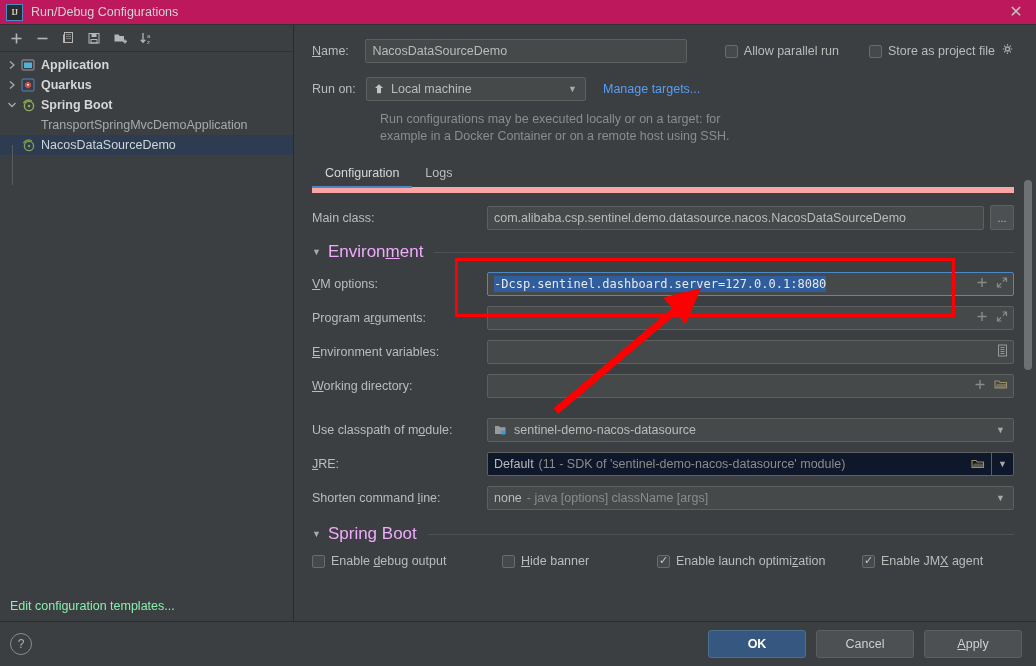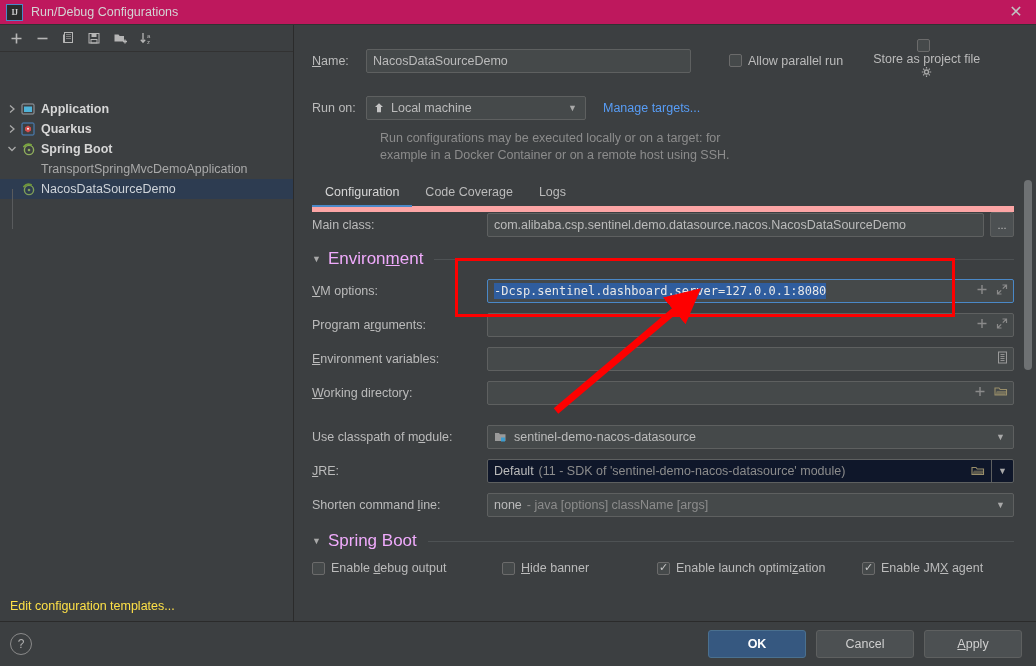--- a/index.html
+++ b/index.html
@@ -72,21 +72,20 @@
   .tb-btn {
     width: 24px; height: 22px;
     display: flex; align-items: center; justify-content: center;
     cursor: default;
   }
   .tb-btn svg { display:block; }
   .tree {
     flex: 1; overflow: hidden;
     padding-top: 3px;
     position: relative;
-    margin-top: 44px;
   }
   .tree-row {
     height: 20px;
     display: flex; align-items: center;
     padding-left: 4px;
     cursor: default;
     white-space: nowrap;
   }
   .tree-row.selected { background: #2d3c51; }
   .tree-row .twisty {
@@ -108,21 +107,21 @@
   .tree-guide {
     position: absolute;
     left: 12px; top: 93px; width: 1px; height: 40px;
     background: #595b5d;
   }
   .lp-footer {
     flex: 0 0 auto;
     padding: 0 0 8px 10px;
   }
   .link {
-    color: #fde047; font-size: 12.5px; cursor: default;
+    color: #86efac; font-size: 12.5px; cursor: default;
   }
 
   
   .right-panel {
     flex: 1; position: relative;
     background: #3c3f41;
     overflow: hidden;
   }
   .rp-inner { padding: 14px 22px 0 18px; position: relative; height: 100%; box-sizing: border-box;}
   .lbl { color: #bbbbbb; font-size: 12.5px; white-space: nowrap; }
@@ -193,21 +192,21 @@
     cursor: default;
     position: relative;
   }
   .tab.active { color: #d6d6d6; }
   .tab.active::after {
     content: ""; position: absolute; left: 0; right: 0; bottom: -1px;
     height: 2px; background: #4a88c7;
   }
 
   
-  .form { margin-top: 0; }
+  .form { margin-top: 12px; }
   .frow { display: flex; align-items: center; margin-bottom: 10px; }
   .frow .lbl { width: 175px; flex: 0 0 175px; }
   .fctl { flex: 1; display: flex; align-items: center; }
 
   .field-wide { flex: 1; }
   .btn-small {
     width: 22px; height: 23px;
     margin-left: 6px;
     background: #4c5052; border: 1px solid #5e6060;
     border-radius: 2px;
@@ -418,21 +417,21 @@
 
         <div class="name-row">
           <span class="lbl"><span class="u">N</span>ame:</span>
           <div class="txtfield name-input">
             <span>NacosDataSourceDemo</span>
           </div>
           <div style="display:flex;align-items:center;margin-left:38px;">
             <span class="cbx"></span>
             <span class="cbx-lbl">Allow parallel run</span>
           </div>
-          <div style="display:flex;align-items:center;margin-left:24px;flex-direction:column;">
+          <div style="display:flex;align-items:center;margin-left:30px;">
             <span class="cbx"></span>
             <span class="cbx-lbl">Store as project file</span>
             <span style="margin-left:6px;">
               <svg width="13" height="13" viewBox="0 0 13 13">
                   <circle cx="6.5" cy="6" r="2" fill="none" stroke="#a9a9a9" stroke-width="1.3"></circle>
                   <path d="M6.5 1v1.6M6.5 9.4V11M1.8 6h1.6M9.6 6h1.6M3.2 2.7l1.1 1.1M8.7 8.2l1.1 1.1M9.8 2.7L8.7 3.8M4.3 8.2L3.2 9.3" stroke="#a9a9a9" stroke-width="1.2"></path>
                 </svg>
             </span>
           </div>
         </div>
@@ -451,21 +450,20 @@
           <span class="manage-link">Manage targets...</span>
         </div>
 
         <div class="hint">
           <div>Run configurations may be executed locally or on a target: for</div>
           <div>example in a Docker Container or on a remote host using SSH.</div>
         </div>
 
         <div class="tabs">
           <div class="tab active">Configuration</div>
-          <div class="tab">Code Coverage</div>
           <div class="tab">Logs</div>
         </div>
 
         <div class="form">
 
           <div class="frow">
             <span class="lbl">Main class:</span>
             <div class="fctl">
               <div class="txtfield field-wide">
                 <span>com.alibaba.csp.sentinel.demo.datasource.nacos.NacosDataSourceDemo</span>

